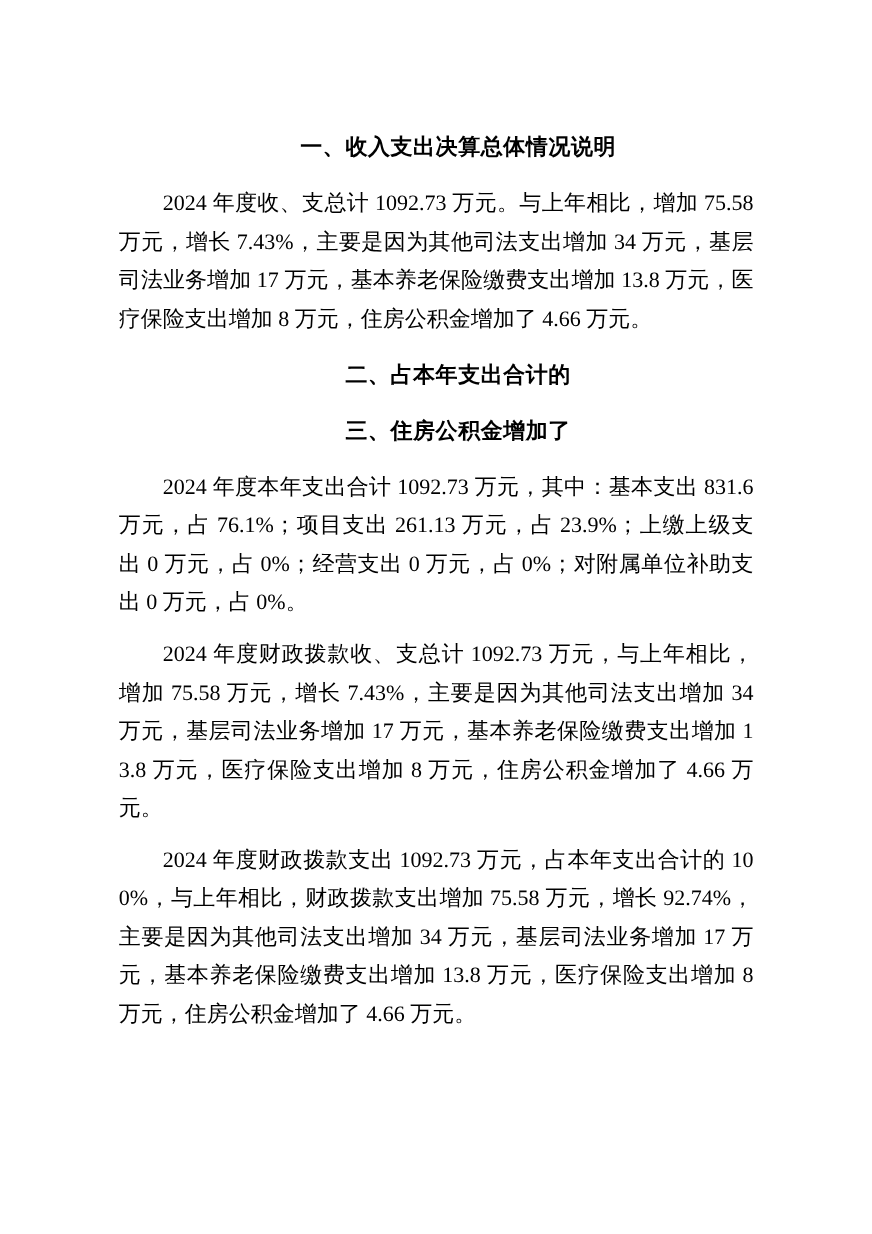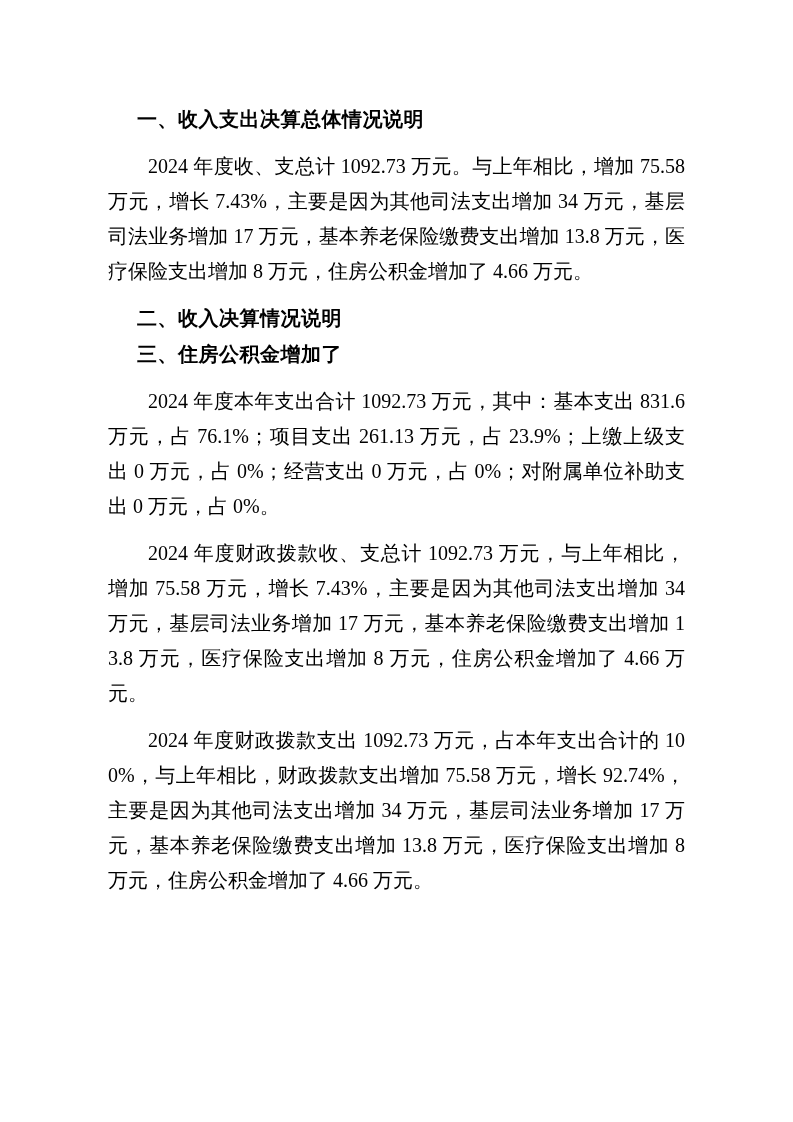--- a/index.html
+++ b/index.html
@@ -15,27 +15,28 @@
     color: #000000;
     overflow: hidden;
   }
   .content {
     position: absolute;
     left: 96px;
     top: 101px;
     width: 601px;
   }
   .heading {
-    margin: 1px;
+    margin: 16px;
     font-family: "Liberation Sans", "DejaVu Sans", sans-serif;
     font-weight: 700;
     font-size: 20px;
     line-height: 35px;
     text-indent: 2em;
     letter-spacing: 0.5px;
+    text-align: center;
   }
   .para {
     margin: 12px;
     font-family: "Liberation Serif", "DejaVu Serif", serif;
     font-weight: 400;
     font-size: 20px;
     line-height: 35px;
     text-indent: 2em;
     text-align: justify;
     text-align-last: left;
@@ -47,21 +48,21 @@
 
 <div class="page">
   <div class="content">
 
     <section>
       <h2 class="heading">一、收入支出决算总体情况说明</h2>
       <p class="para">2024 年度收、支总计 1092.73 万元。与上年相比，增加 75.58 万元，增长 7.43%，主要是因为其他司法支出增加 34 万元，基层司法业务增加 17 万元，基本养老保险缴费支出增加 13.8 万元，医疗保险支出增加 8 万元，住房公积金增加了 4.66 万元。</p>
     </section>
 
     <section>
-      <h2 class="heading">二、收入决算情况说明</h2>
+      <h2 class="heading">二、占本年支出合计的</h2>
     </section>
 
     <section>
       <h2 class="heading">三、住房公积金增加了</h2>
       <p class="para">2024 年度本年支出合计 1092.73 万元，其中：基本支出 831.6 万元，占 76.1%；项目支出 261.13 万元，占 23.9%；上缴上级支出 0 万元，占 0%；经营支出 0 万元，占 0%；对附属单位补助支出 0 万元，占 0%。</p>
     </section>
 
     <section>
       <p class="para">2024 年度财政拨款收、支总计 1092.73 万元，与上年相比，增加 75.58 万元，增长 7.43%，主要是因为其他司法支出增加 34 万元，基层司法业务增加 17 万元，基本养老保险缴费支出增加 13.8 万元，医疗保险支出增加 8 万元，住房公积金增加了 4.66 万元。</p>
     </section>

